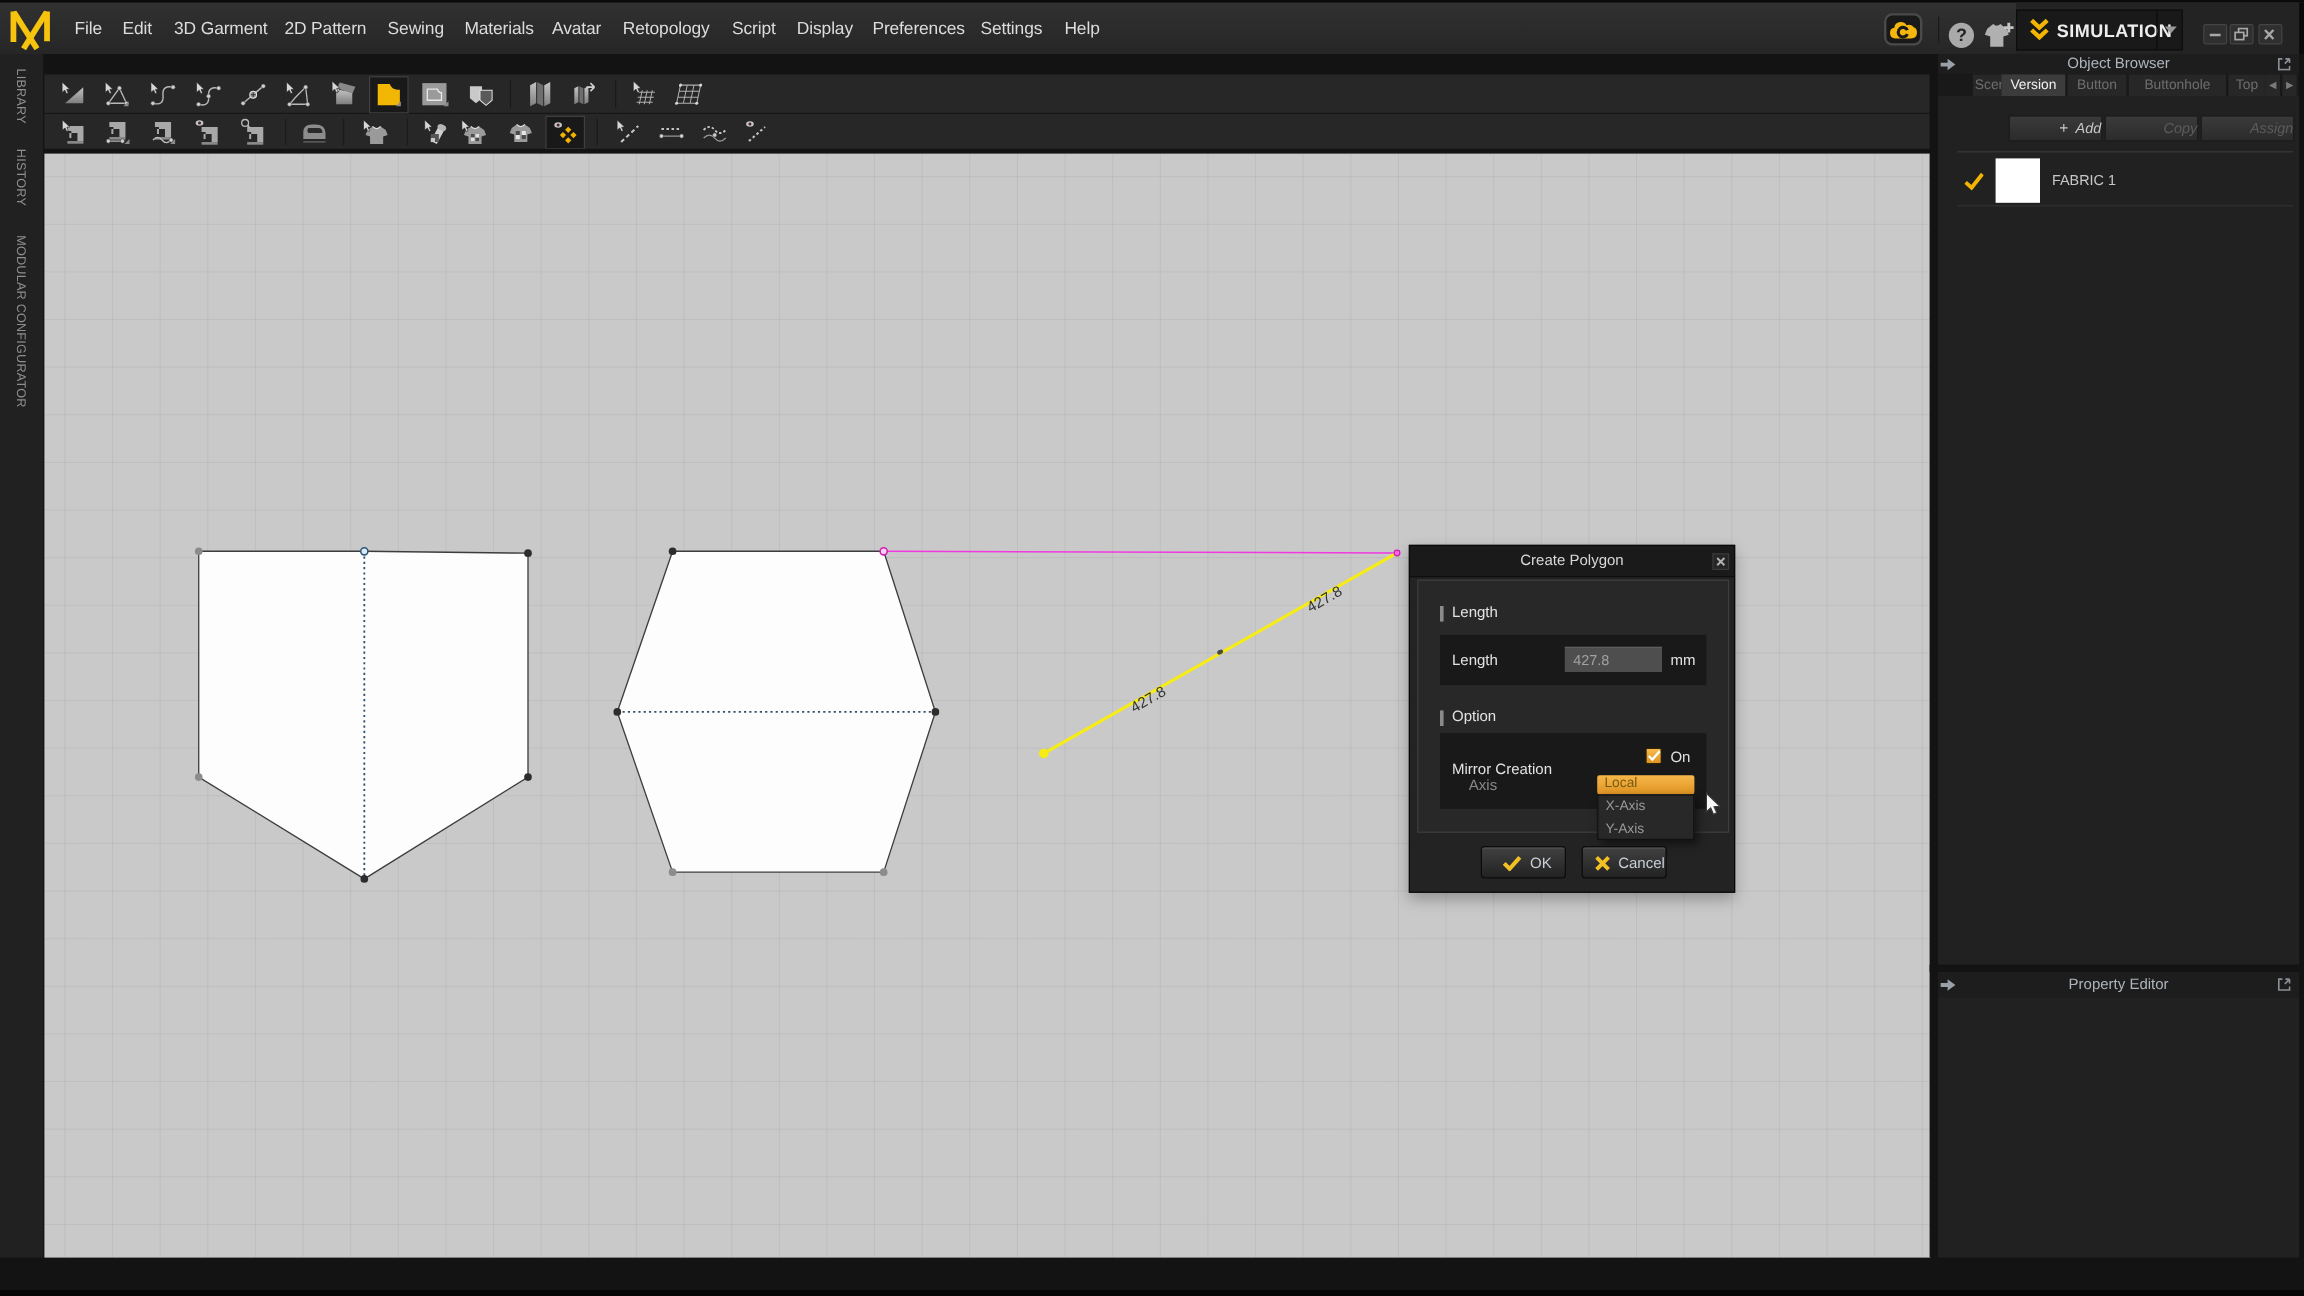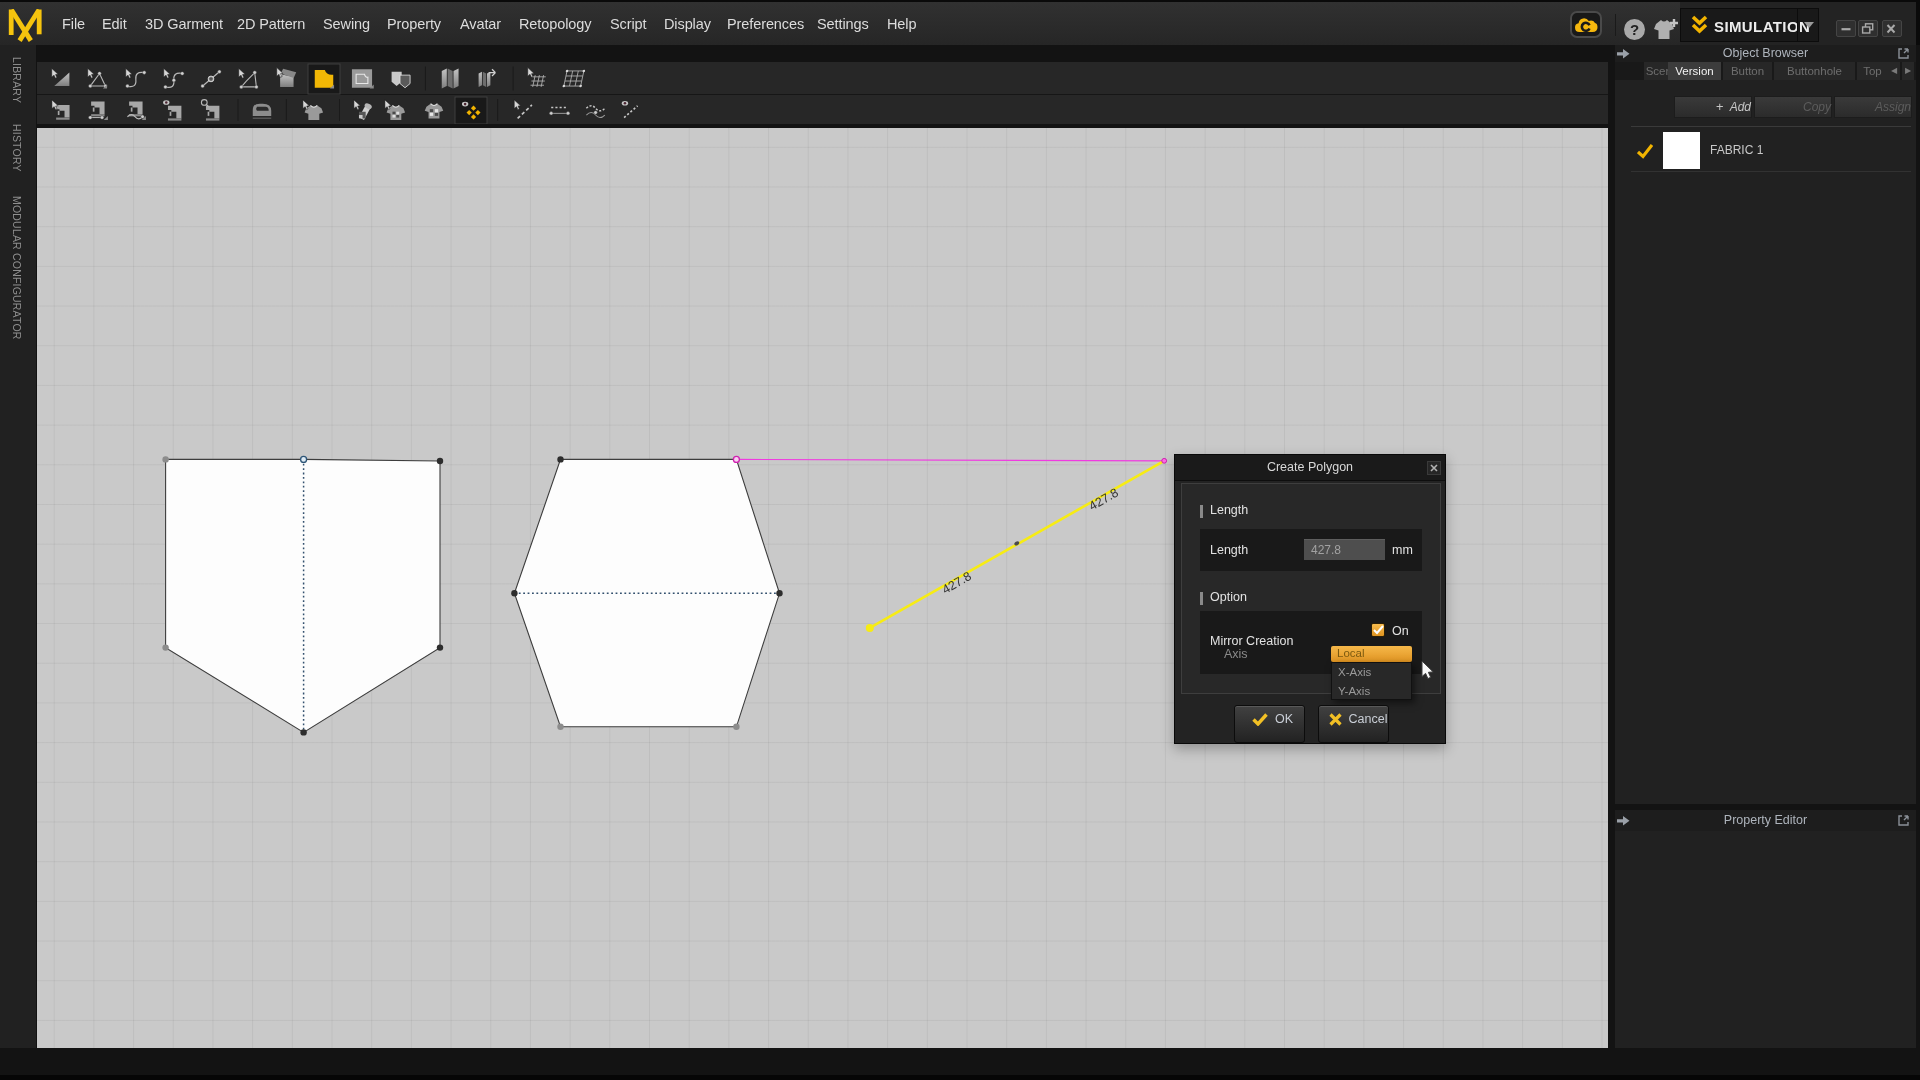--- a/index.html
+++ b/index.html
@@ -28,41 +28,41 @@
 .pbtn{position:absolute;top:51px;width:78px;height:22px;background:linear-gradient(#3a3a3a,#2b2b2b);border:1px solid #1c1c1c;color:#5c5c5c;font-size:12px;text-align:right;line-height:20px;font-style:italic;}
 
 #statusbar{position:absolute;left:0;top:1048px;width:1920px;height:27px;background:#272727;}
 #blackstrip{position:absolute;left:0;top:1075px;width:1920px;height:5px;background:#060606;}
 
 #dlg{position:absolute;left:1174px;top:454px;width:272px;height:290px;background:#232323;border:1px solid #090909;box-shadow:0 5px 12px rgba(0,0,0,0.28);}
 #dlg .inner{position:absolute;left:6px;top:28px;width:260px;height:211px;background:#282828;border:1px solid #3e3e3e;}
 .secbar{position:absolute;width:3px;height:13px;background:#8a8a8a;}
 .seclab{position:absolute;font-size:12.5px;color:#e2e2e2;}
 .dbox{position:absolute;left:25px;width:222px;background:#191919;}
-.btn{position:absolute;top:250px;height:38px;background:linear-gradient(#414141,#222);border:1px solid #0c0c0c;border-radius:3px;box-shadow:inset 0 1px 0 rgba(255,255,255,0.13);color:#c9ced6;font-size:12.5px;padding-left:24px;}
+.btn{position:absolute;top:250px;height:27px;background:linear-gradient(#414141,#222);border:1px solid #0c0c0c;border-radius:3px;box-shadow:inset 0 1px 0 rgba(255,255,255,0.13);color:#c9ced6;font-size:12.5px;padding-left:24px;}
 </style>
 </head>
 <body>
 <div id="root">
 
 <div id="menubar">
  <svg class="abs" style="left:8px;top:7px;" width="35" height="33" viewBox="0 0 35 33">
   <g stroke="#f6c40e" stroke-width="4.8" fill="none">
    <path d="M3.2,0.5 L3.2,26"></path>
    <path d="M31.2,0.5 L31.2,25.3"></path>
    <path d="M3.4,0.8 L22.8,31.6"></path>
    <path d="M31,0.8 L11.6,31.6"></path>
   </g>
  </svg>
  <span class="mi" style="left:62px;">File</span>
  <span class="mi" style="left:102px;">Edit</span>
  <span class="mi" style="left:145px;">3D Garment</span>
  <span class="mi" style="left:237px;">2D Pattern</span>
  <span class="mi" style="left:323px;">Sewing</span>
- <span class="mi" style="left:387px;">Property</span>
+ <span class="mi" style="left:387px;">Materials</span>
  <span class="mi" style="left:460px;">Avatar</span>
  <span class="mi" style="left:519px;">Retopology</span>
  <span class="mi" style="left:610px;">Script</span>
  <span class="mi" style="left:664px;">Display</span>
  <span class="mi" style="left:727px;">Preferences</span>
  <span class="mi" style="left:817px;">Settings</span>
  <span class="mi" style="left:887px;">Help</span>
  <div id="rctl"></div>
       <div class="abs" style="left:1916px;top:0;width:4px;height:45px;background:#0a0a0a;"></div>
 

